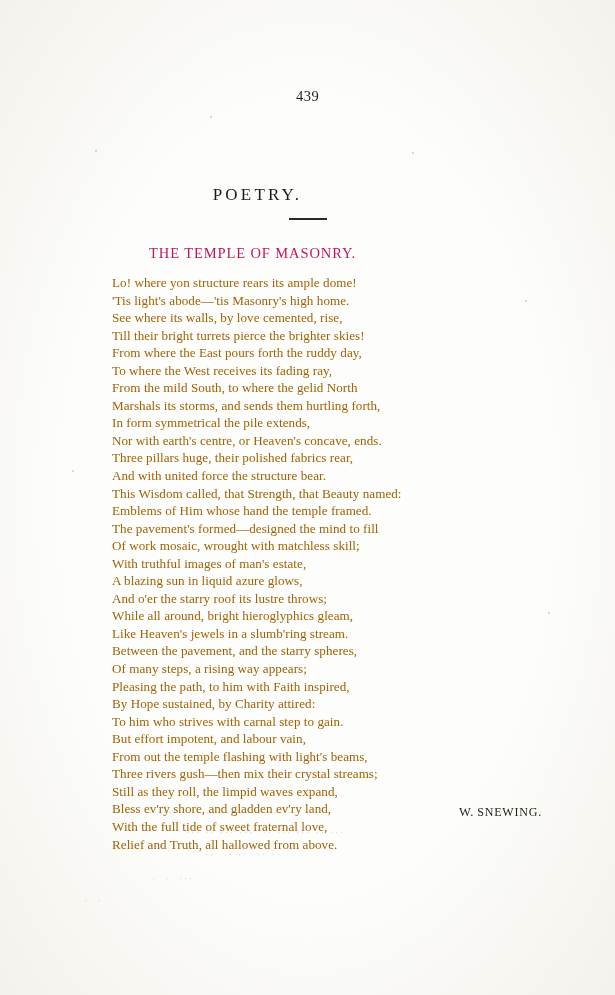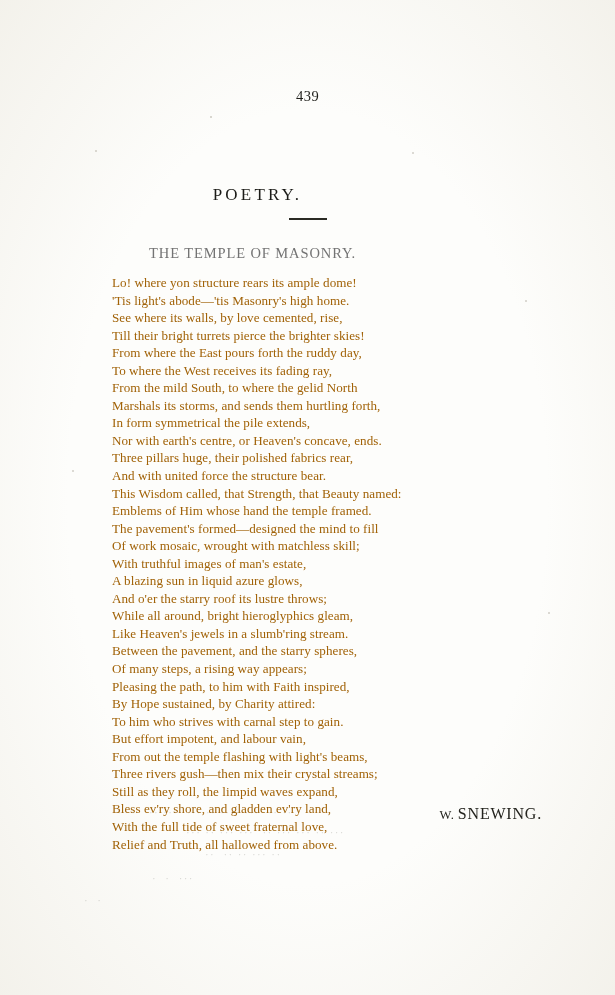--- a/index.html
+++ b/index.html
@@ -67,21 +67,21 @@
   }
 
   .poem-title {
     position: absolute;
     top: 245px;
     left: 0;
     width: 505px;
     text-align: center;
     font-size: 14.5px;
     letter-spacing: 0.9px;
-    color: #737373;
+    color: #be185d;
   }
 
   .poem-body {
     position: absolute;
     top: 274px;
     left: 112px;
     width: 430px;
   }
 
   .poem-body .line {
@@ -99,21 +99,21 @@
     width: 430px;
     text-align: right;
     font-size: 12.6px;
     letter-spacing: 0.4px;
     color: #23231d;
   }
   .signature .initial {
     font-variant: normal;
   }
   .signature .smallcaps {
-    font-size: 16px;
+    font-size: 12px;
     letter-spacing: 0.8px;
   }
 
   
   .ghost {
     position: absolute;
     color: rgba(60,58,48,0.20);
     font-size: 11px;
     letter-spacing: 1.4px;
     white-space: pre;

